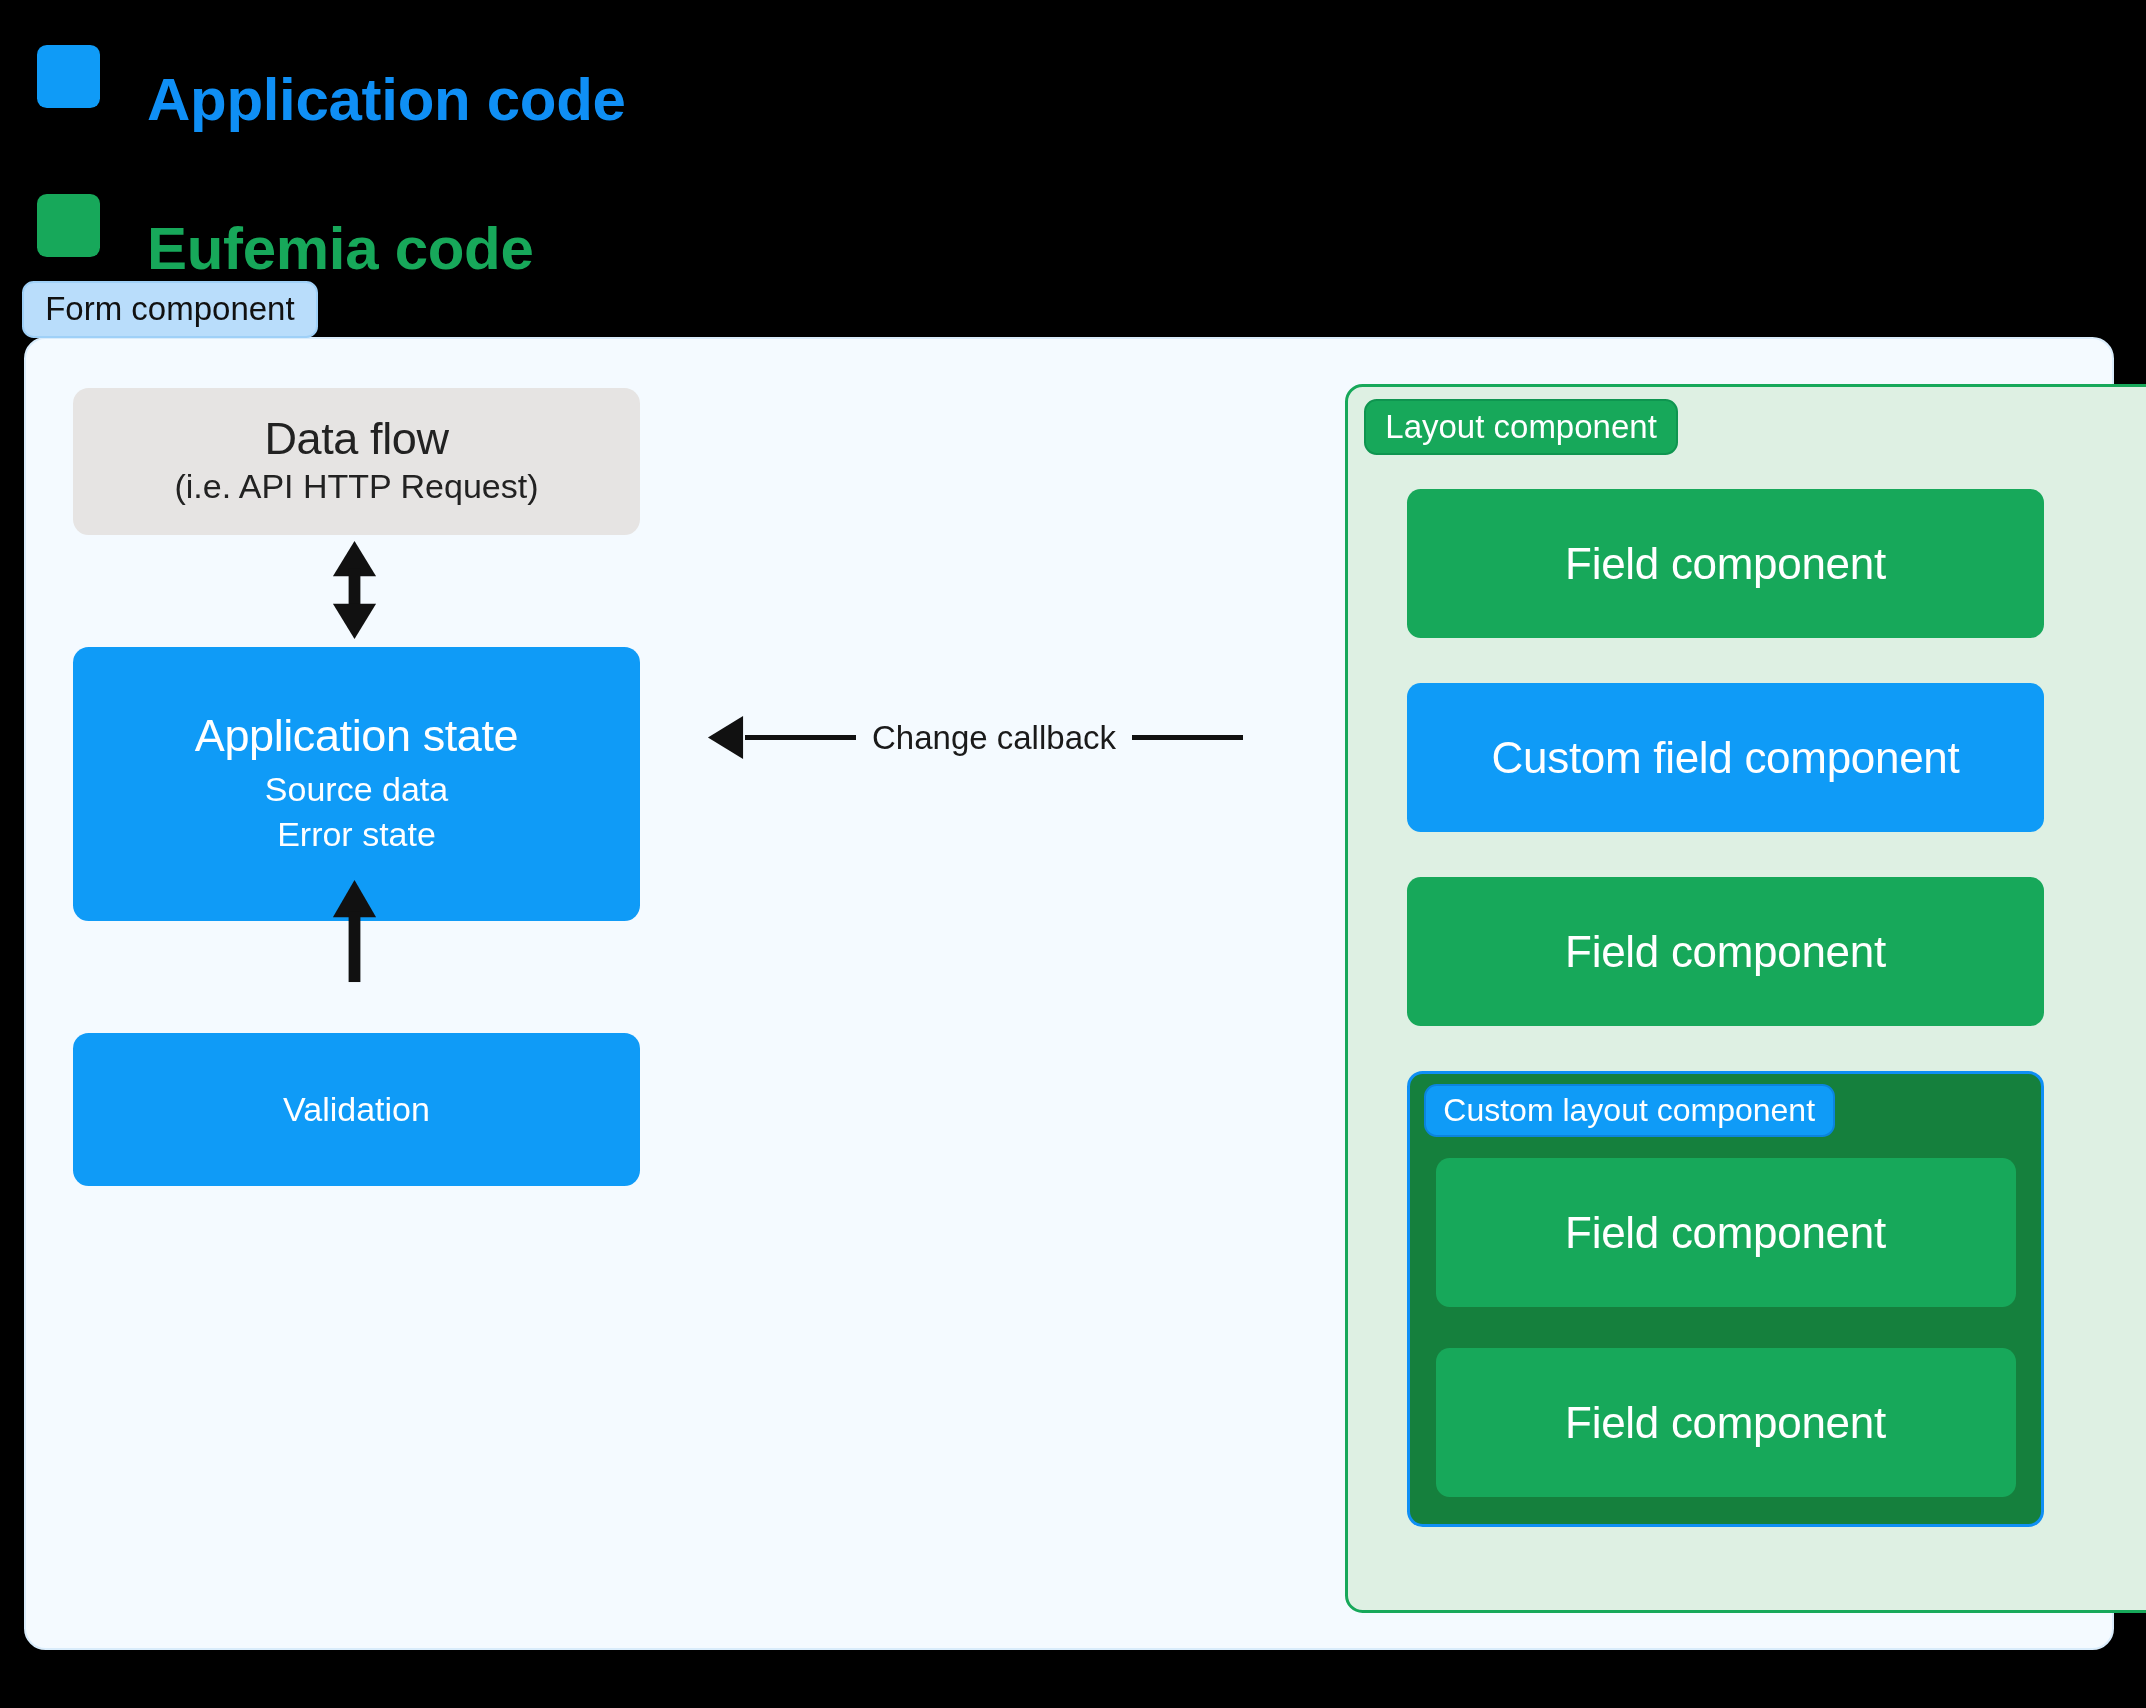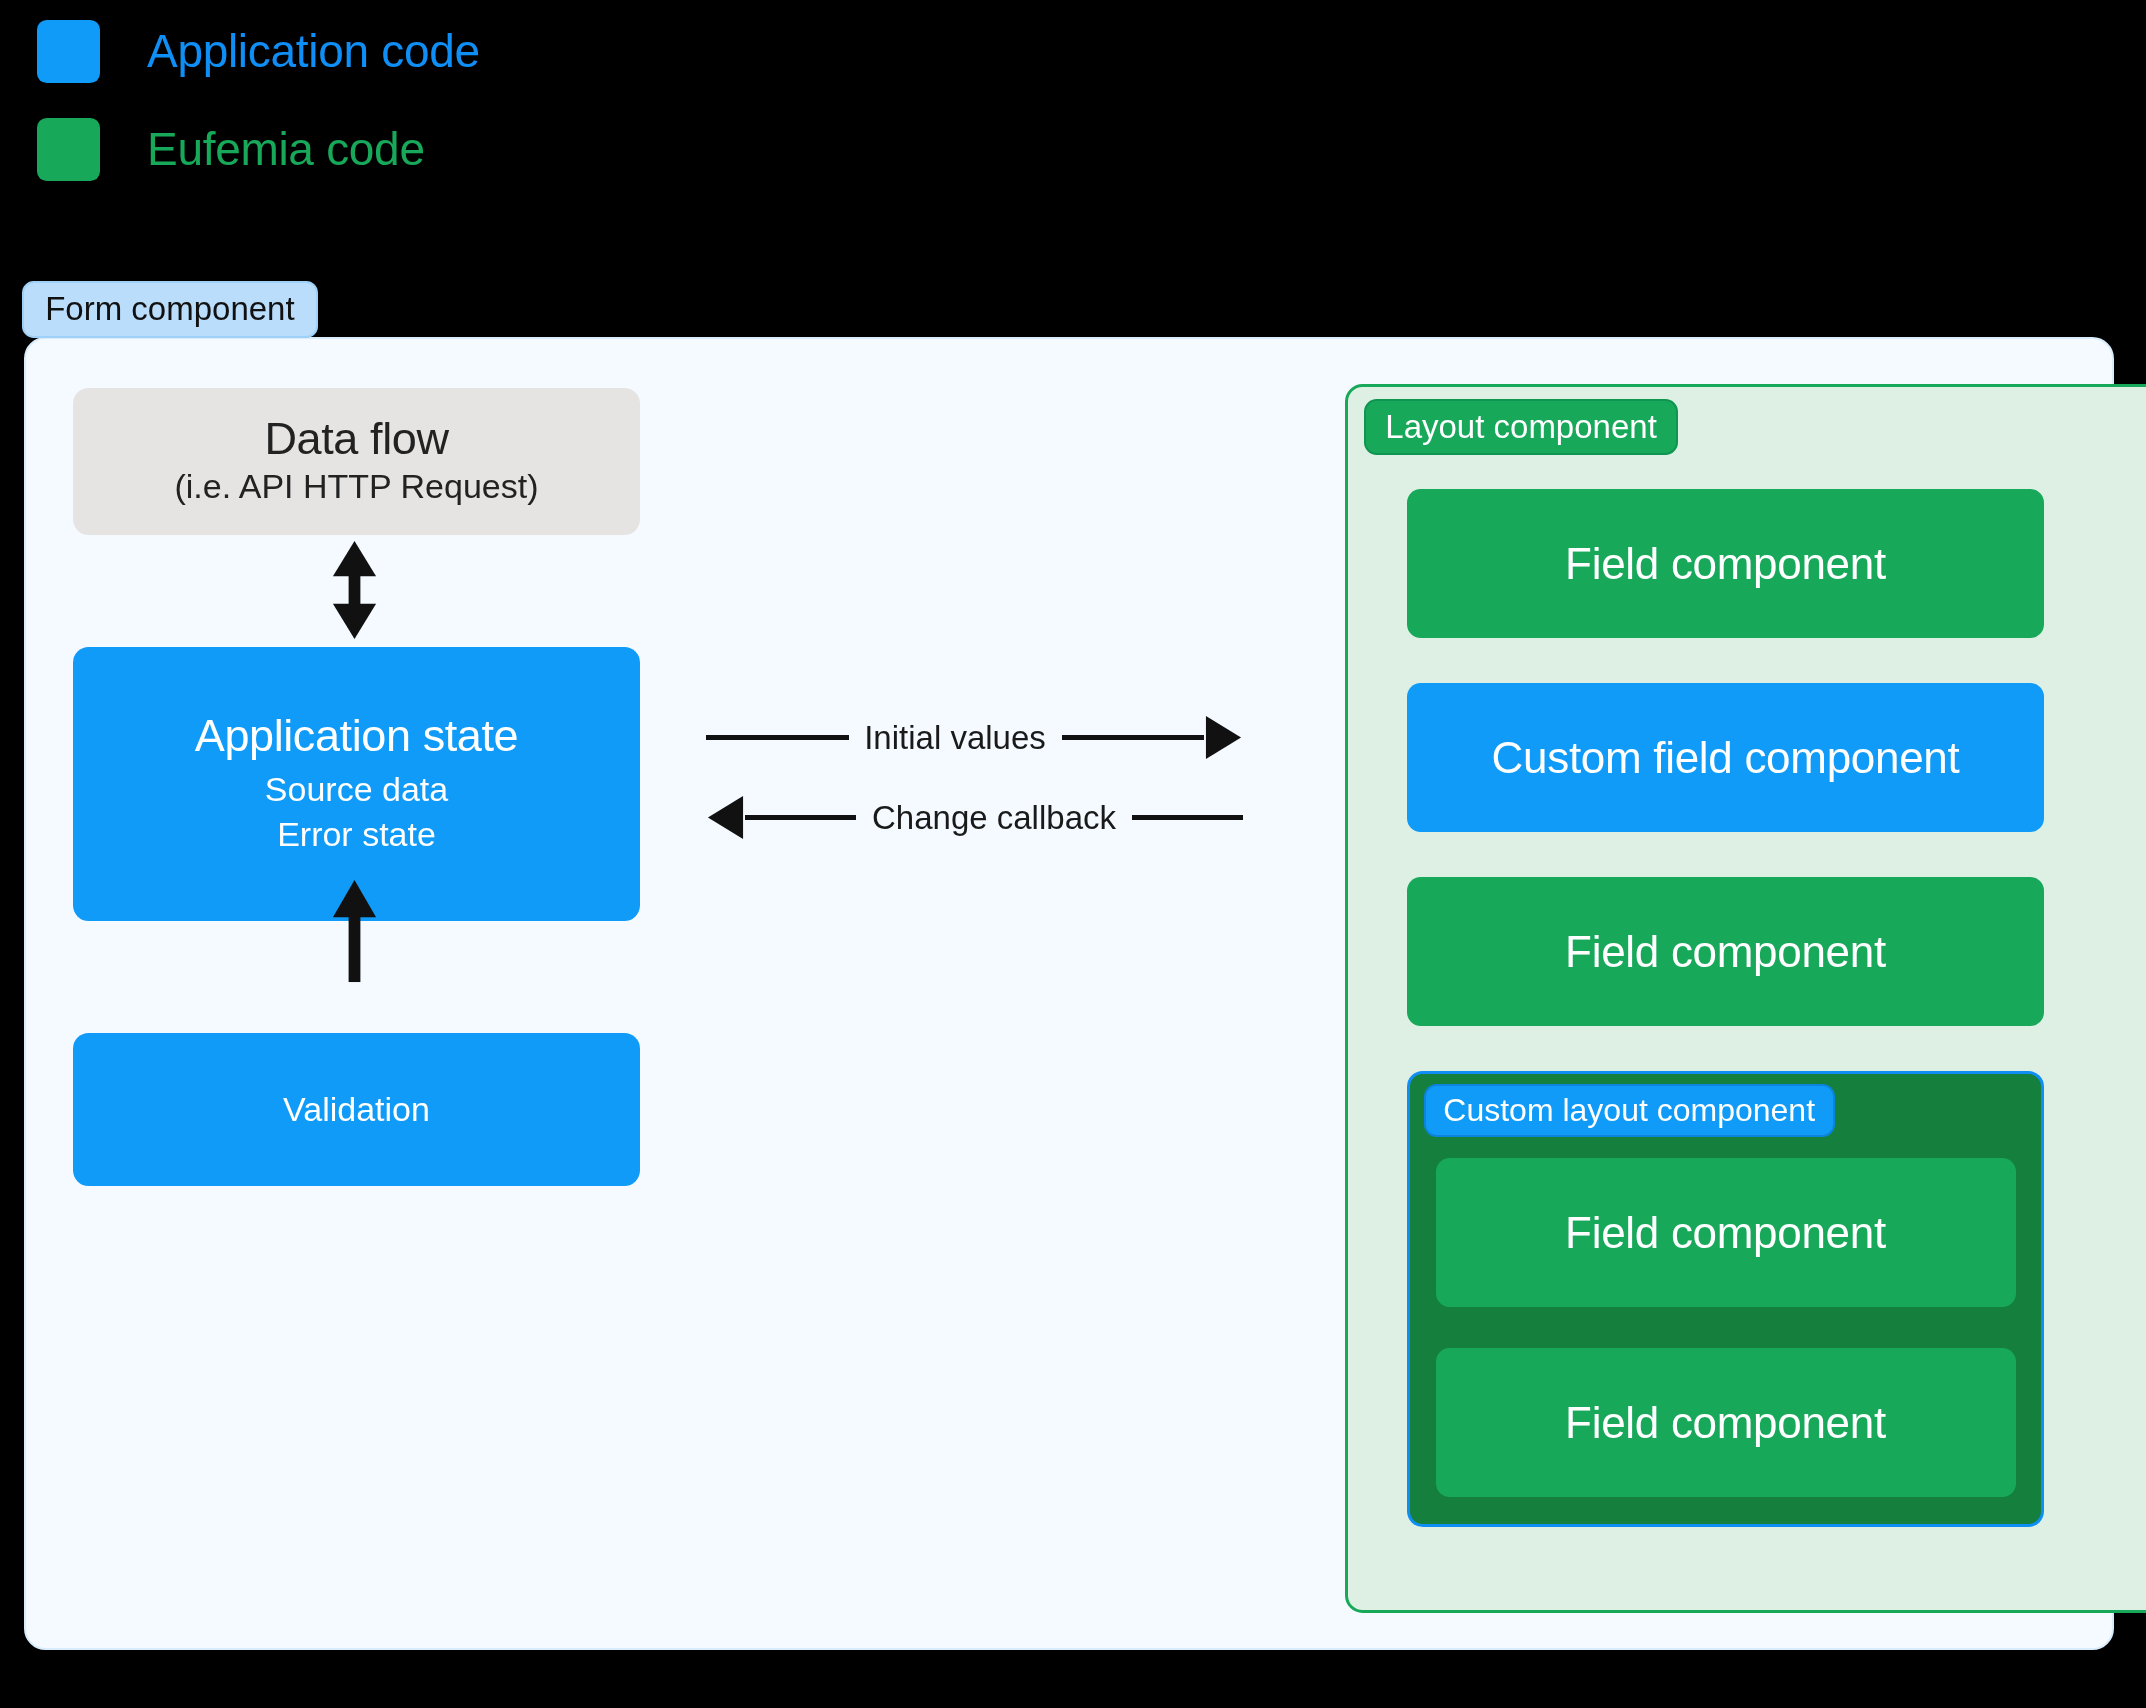--- a/index.html
+++ b/index.html
@@ -29,24 +29,25 @@
     align-items: center;
     gap: 47px;
   }
   .legend-swatch {
     width: 63px;
     height: 63px;
     border-radius: 9.8px;
     flex: 0 0 auto;
   }
   .legend-label {
-    font-size: 46px;
-    font-weight: 400;
+    font-size: 60px;
+    font-weight: 700;
     letter-spacing: -0.3px;
     white-space: nowrap;
+    margin-top: 45px;
   }
 
   
   .form-tag {
     position: absolute;
     left: 21.6px;
     top: 281px;
     background: #b9ddfb;
     border: 2px solid #9fd0f7;
     color: #111111;
@@ -269,28 +270,20 @@
   <polygon points="32,102 54,66 10,66" fill="#111111"></polygon>
 </svg>
 
 <svg class="v-arrow v-arrow-2" width="63" height="106" viewBox="0 0 64 108">
   <polygon points="32,2 54,40 10,40" fill="#111111"></polygon>
   <rect x="26" y="34" width="12" height="72" fill="#111111"></rect>
 </svg>
 
 <div class="center-arrows">
 
-  <div class="h-arrow-row">
-    <span class="h-line"></span>
-    <span class="h-label">Initial values</span>
-    <span class="h-line"></span>
-    <svg class="arrow-head" width="39" height="43" viewBox="0 0 40 44">
-      <polygon points="38,22 2,44 2,0" fill="#111111"></polygon>
-    </svg>
-  </div>
 
   <div class="h-arrow-row">
     <svg class="arrow-head" width="39" height="43" viewBox="0 0 40 44">
       <polygon points="2,22 38,44 38,0" fill="#111111"></polygon>
     </svg>
     <span class="h-line"></span>
     <span class="h-label">Change callback</span>
     <span class="h-line"></span>
   </div>
 </div>

